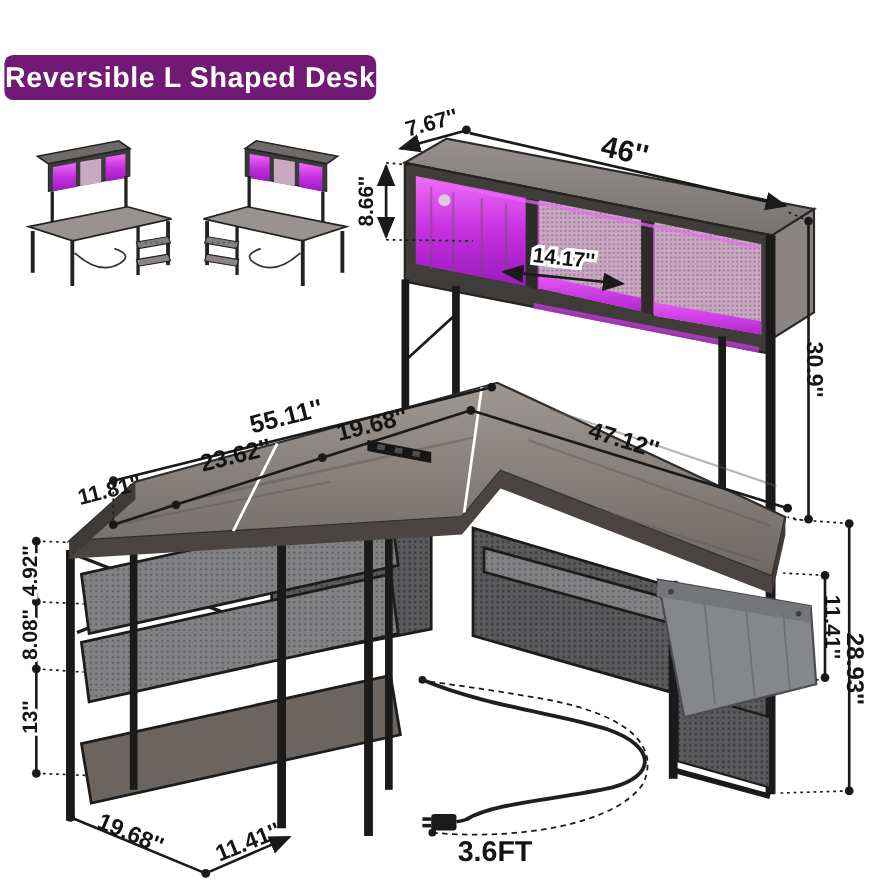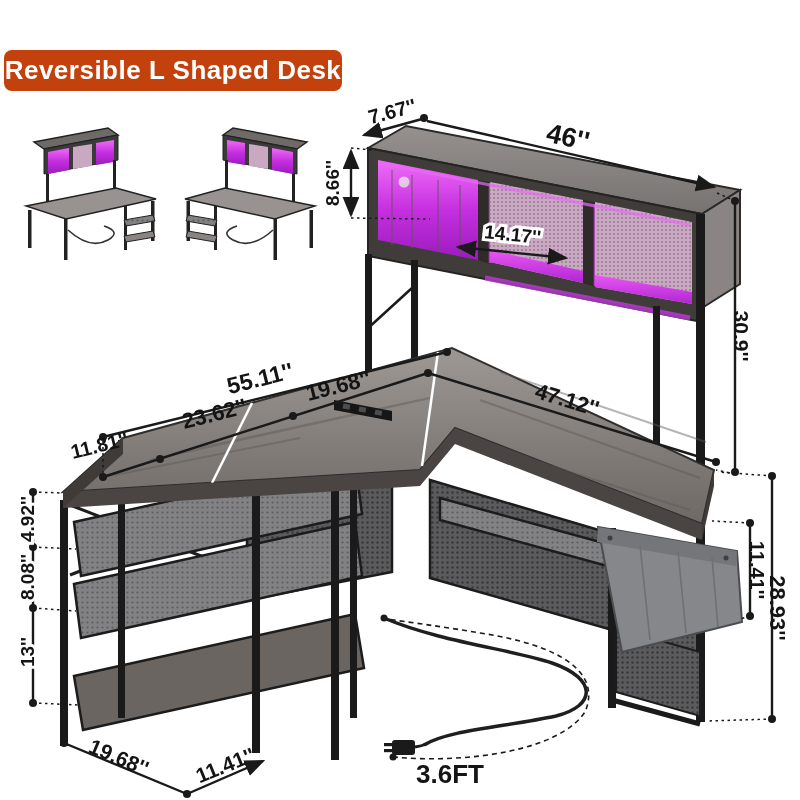--- a/index.html
+++ b/index.html
@@ -1,19 +1,19 @@
 <!DOCTYPE html>
 <html><head>
 <meta charset="utf-8">
 <style>
   html,body{margin:0;padding:0;background:#fff;}
   .stage{position:relative;width:800px;height:800px;background:#ffffff;overflow:hidden;
          font-family:"Liberation Sans",sans-serif;}
   .stage svg{position:absolute;left:0;top:0;}
-  .badge{position:absolute;left:4px;top:50px;width:338px;height:41px;background:#c2410c;
+  .badge{position:absolute;left:4px;top:50px;width:338px;height:41px;background:#701a75;
          color:#ffffff;border-radius:8px;display:flex;align-items:center;justify-content:center;
          font-size:26px;font-weight:bold;letter-spacing:.5px;}
   text{font-family:"Liberation Sans",sans-serif;font-weight:bold;fill:#141414;}
   .dim{stroke:#1a1a1a;stroke-width:2.4;fill:none;}
   .dotted{stroke:#1a1a1a;stroke-width:1.5;stroke-dasharray:2.5,3.5;fill:none;}
   .dash{stroke:#1a1a1a;stroke-width:1.6;stroke-dasharray:5,4;fill:none;}
   .dot{fill:#1a1a1a;}
   .halo{paint-order:stroke;stroke:#ffffff;stroke-width:6px;}
   .frame{fill:#1a1a1a;}
   .grain{stroke:#5e5955;stroke-width:2;opacity:.45;fill:none;}

